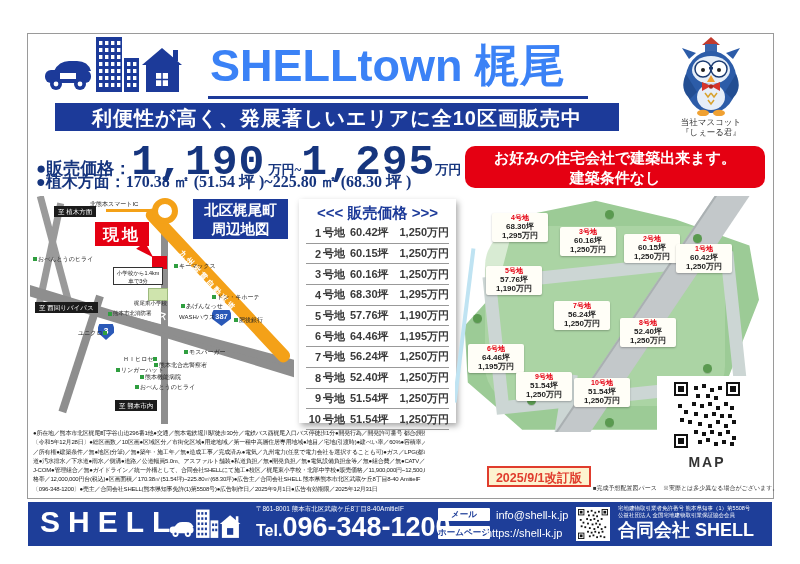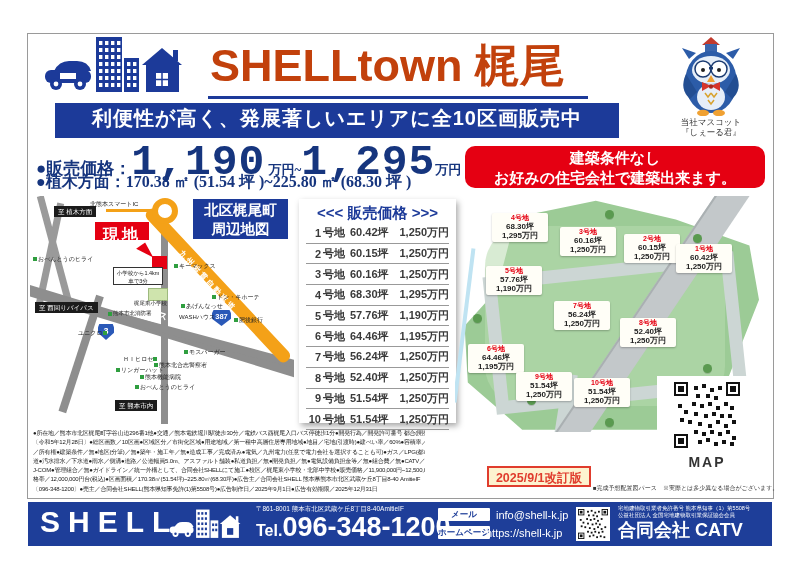--- a/index.html
+++ b/index.html
@@ -2,23 +2,23 @@
 <html><head>
 <meta charset="utf-8">
 <style>
   html,body{margin:0;padding:0;background:#fff;}
   #ad{position:relative;width:800px;height:564px;background:#fff;overflow:hidden;
       font-family:"Liberation Sans",sans-serif;color:#222;}
   .abs{position:absolute;}
   .page-border{left:27px;top:33px;width:745px;height:464px;border:1px solid #9a9a9a;}
 
   
-  .title{left:210px;top:36px;font-size:45px;font-weight:bold;color:#c2410c;letter-spacing:0;white-space:nowrap;}
+  .title{left:210px;top:36px;font-size:45px;font-weight:bold;color:#3b82f6;letter-spacing:0;white-space:nowrap;}
   .title-rule{left:208px;top:96px;width:380px;height:3px;background:#1c3a99;}
-  .tagline{left:55px;top:103px;width:564px;height:35px;background:#1c3a99;color:#fff;
+  .tagline{left:55px;top:103px;width:564px;height:28px;background:#1c3a99;color:#fff;
            font-size:20px;font-weight:bold;text-align:center;line-height:30px;letter-spacing:1px;}
   .mascot-cap{left:658px;top:117px;width:106px;text-align:center;font-size:8.5px;line-height:10px;color:#333;}
 
   
   .serif{font-family:"Liberation Serif",serif;}
   .price-line1{left:36px;top:138px;white-space:nowrap;color:#16357e;font-weight:bold;}
   .price-line1 .lab{font-size:17px;}
   .price-line1 .big{font-size:43px;letter-spacing:1px;font-family:Liberation Mono, monospace;}
   .price-line1 .mid{font-size:13px;margin-top:28px;}
   .price-line2{left:36px;top:172px;font-size:16px;font-weight:bold;color:#16357e;white-space:nowrap;}
@@ -45,21 +45,21 @@
   .sroad{position:absolute;left:66px;top:100px;width:8px;height:122px;background:#8e8e8e;
          transform:rotate(18deg);transform-origin:top center;}
   .xroadA{position:absolute;left:16px;top:6px;width:7px;height:108px;background:#9a9a9a;
           transform:rotate(12deg);transform-origin:center;}
   .xroadB{position:absolute;left:22px;top:-2px;width:7px;height:118px;background:#9a9a9a;
           transform:rotate(-15deg);transform-origin:center;}
   .dirbox{position:absolute;background:#1b1b1b;color:#fff;font-size:6.5px;line-height:11px;
           padding:0 4px;white-space:nowrap;}
   .poi{position:absolute;font-size:6px;color:#222;white-space:nowrap;}
   .poi .sq{display:inline-block;width:4px;height:4px;background:#2f9e3f;margin-right:1px;vertical-align:middle;}
-  .genchi{position:absolute;left:65px;top:26px;width:54px;height:18px;background:#e50012;color:#fff;
+  .genchi{position:absolute;left:65px;top:26px;width:54px;height:24px;background:#e50012;color:#fff;
           font-size:16px;font-weight:bold;text-align:center;line-height:25px;letter-spacing:3px;}
   .genchi-ptr{position:absolute;left:110px;top:48px;width:0;height:0;border-left:9px solid transparent;
               border-right:2px solid transparent;border-top:17px solid #e50012;transform:rotate(-35deg);}
   .site-sq{position:absolute;left:122px;top:60px;width:15px;height:13px;background:#e50012;}
   .infobox{position:absolute;left:83px;top:71px;width:50px;height:18px;background:#fff;border:1px solid #333;
            font-size:5.5px;line-height:8px;text-align:center;padding-top:1px;box-sizing:border-box;}
   .school-rect{position:absolute;left:118px;top:92px;width:18px;height:11px;background:#cfe4ad;border:1px solid #9db97e;}
   .school-label{position:absolute;left:104px;top:104px;font-size:5.5px;color:#222;white-space:nowrap;}
   .shield{position:absolute;background:#2a59b8;color:#fff;font-weight:bold;text-align:center;
           clip-path:polygon(8% 0,92% 0,100% 20%,100% 55%,50% 100%,0 55%,0 20%);}
@@ -216,22 +216,22 @@
   </div>
 
   <div class="abs price-line1 serif">
     <span class="lab">●販売価格：</span><span class="big">1,190</span><span class="mid"> 万円~</span><span class="big">1,295</span><span class="mid">万円</span>
   </div>
   <div class="abs price-line2 serif">
     <span>●植木方面：</span><span>170.38 ㎡ (51.54 坪 )~225.80 ㎡ (68.30 坪 )</span>
   </div>
 
   <div class="abs red-banner">
+    <div>お好みの住宅会社で建築出来ます。</div>
     <div>建築条件なし</div>
-    <div>お好みの住宅会社で建築出来ます。</div>
   </div>
 
   <div class="abs map">
     <div class="xroadA"></div>
     <div class="xroadB"></div>
     <div class="vroad"></div>
     <div class="sroad"></div>
     <div class="bypass"></div>
     <div class="r387"></div>
     <div class="exway"></div>
@@ -575,15 +575,15 @@
         <rect x="27" y="1" width="5" height="5" fill="#fff"></rect>
           <rect x="28" y="2" width="3" height="3" fill="#111"></rect>
         <rect x="1" y="27" width="5" height="5" fill="#fff"></rect>
           <rect x="2" y="28" width="3" height="3" fill="#111"></rect>
       </svg>
     </div>
     <div class="f-lic">
       <div>宅地建物取引業者免許番号 熊本県知事（1）第5508号</div>
       <div>公益社団法人 全国宅地建物取引業保証協会会員</div>
     </div>
-    <div class="f-co">合同会社 CATV</div>
+    <div class="f-co">合同会社 SHELL</div>
   </div>
 </div>
 
 </body></html>

